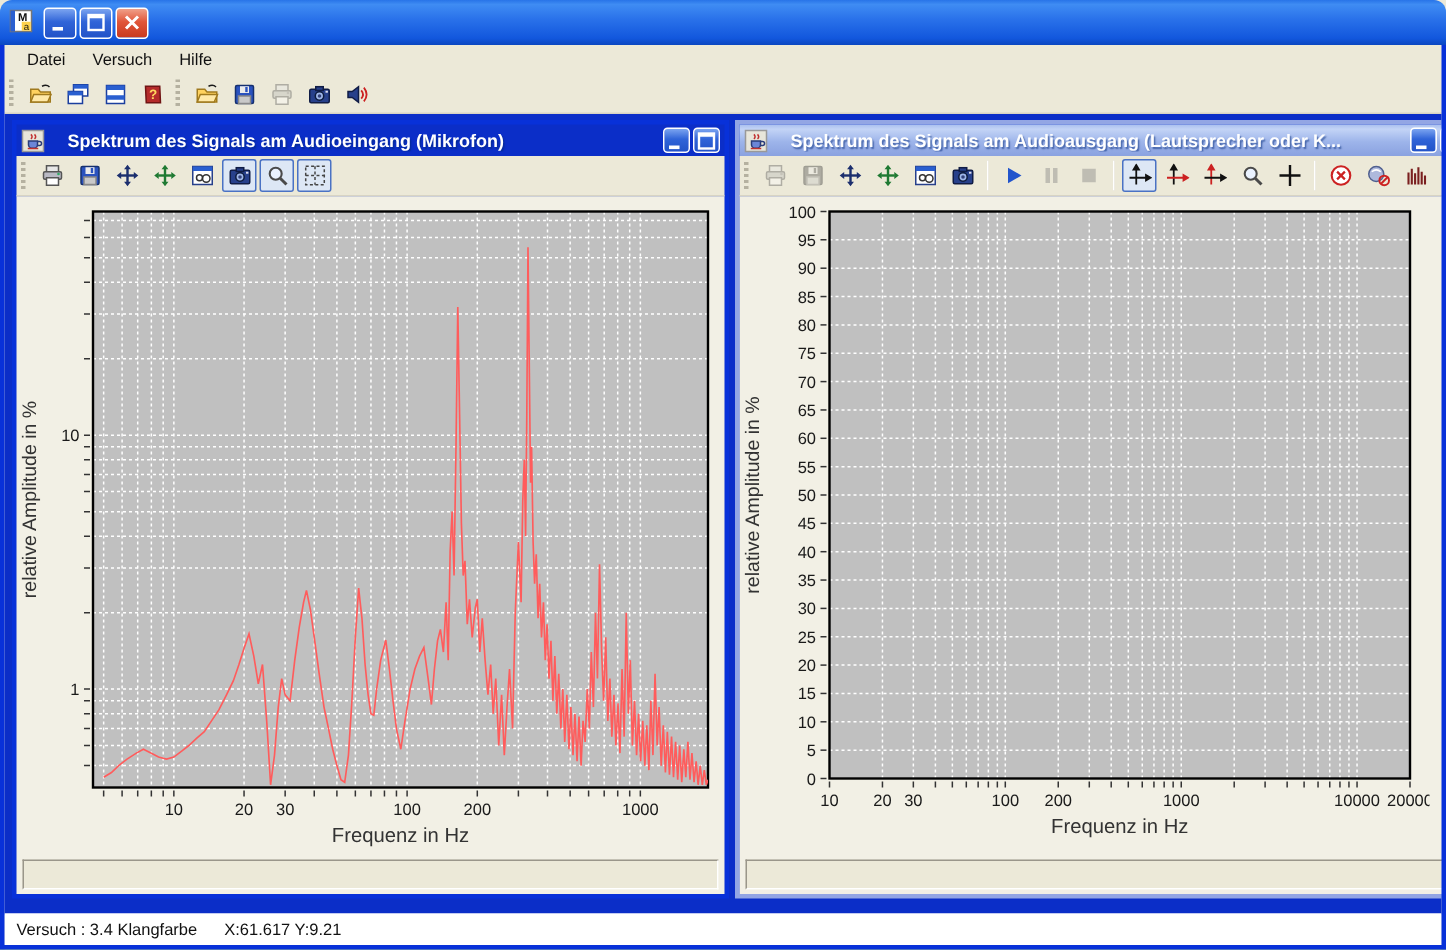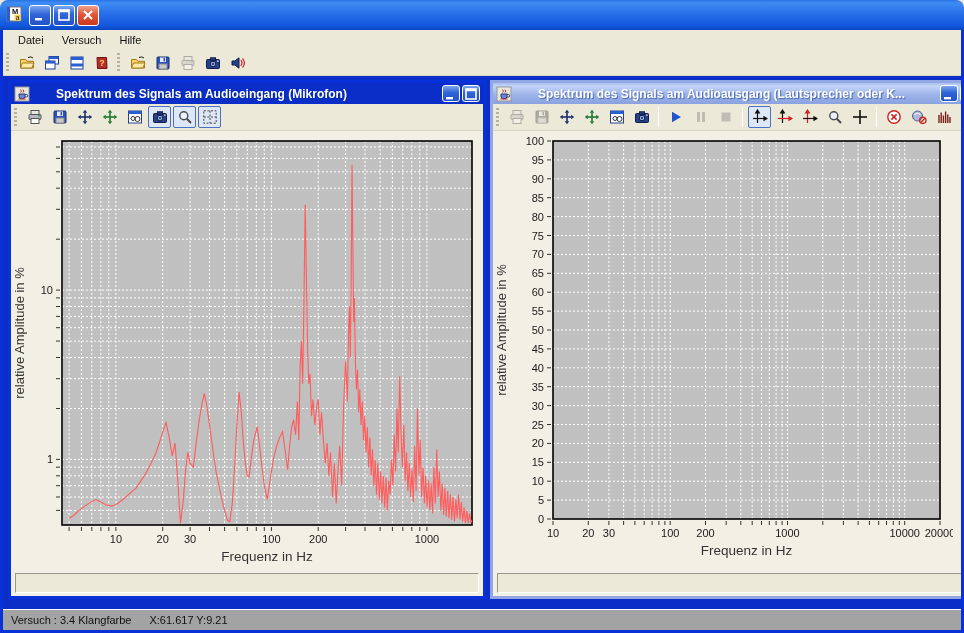--- a/index.html
+++ b/index.html
@@ -31,30 +31,30 @@
   .mdi{position:absolute;left:3px;top:76px;width:958px;height:534px;background:#0B2EC8;}
   .child{position:absolute;top:4px;height:519px;display:flex;flex-direction:column;}
   .child.active{border:3px solid #0831D9;}
   .child.inactive{border:3px solid #93A6E4;}
   #leftwin{left:5px;width:478px;}
   #rightwin{left:487px;width:494px;}
   .child-title{height:21px;display:flex;align-items:center;padding:0 3px;flex:0 0 auto;}
   .child.active .child-title{background:linear-gradient(180deg,#2b6ee9 0%,#4档 0%,#4a90f5 12%,#2d6fe8 50%,#1450d6 100%);}
   .child.inactive .child-title{background:linear-gradient(180deg,#a9bfee 0%,#c3d4f6 15%,#9db4ea 55%,#8aa2e0 100%);}
   .child-title .ttl{color:#fff;font-weight:bold;font-size:12px;text-shadow:1px 1px 1px rgba(0,40,120,.55);
-    flex:1 1 auto;white-space:nowrap;overflow:hidden;margin-left:21px;}
+    flex:1 1 auto;white-space:nowrap;overflow:hidden;margin-left:10px;}
   .cbtn{width:18px;height:17px;border:1px solid #fff;border-radius:3px;margin-left:2px;display:flex;align-items:center;justify-content:center;
     background:linear-gradient(180deg,#7ba4f0 0%,#3064d8 45%,#2253c8 100%);flex:0 0 auto;}
   .child-toolbar{height:27px;background:#ECE9D8;border-bottom:1px solid #d8d4c4;flex:0 0 auto;}
   .child-content{flex:1 1 auto;position:relative;background:#F2F0E5;}
   .chart-svg{position:absolute;left:0;top:0;}
   .child-status{position:absolute;left:4px;right:4px;bottom:3px;height:20px;background:#ECE9D8;
     border:1px solid #9a968a;border-right-color:#fff;border-bottom-color:#fff;}
   
-  .statusbar{position:absolute;left:3px;bottom:3px;width:958px;height:21px;background:#a3a3a3;border-top:1px solid #fff;
+  .statusbar{position:absolute;left:3px;bottom:3px;width:958px;height:21px;background:#ffffff;border-top:1px solid #fff;
     display:flex;align-items:center;padding-left:8px;gap:18px;color:#111;}
   .wb{position:absolute;background:#0831D9;}
   .wb.l{left:0;top:30px;bottom:0;width:3px;}
   .wb.r{right:0;top:30px;bottom:0;width:3px;}
   .wb.b{left:0;right:0;bottom:0;height:3px;}
   svg{display:block;}
 </style>
 </head>
 <body>
 

